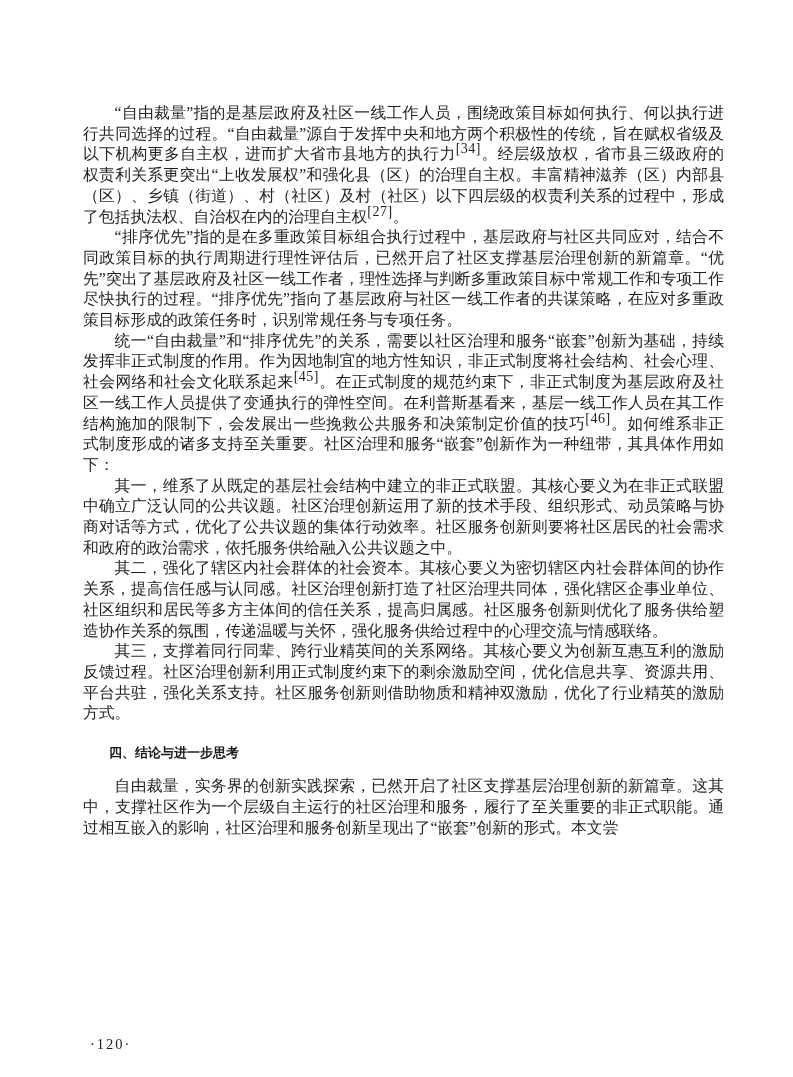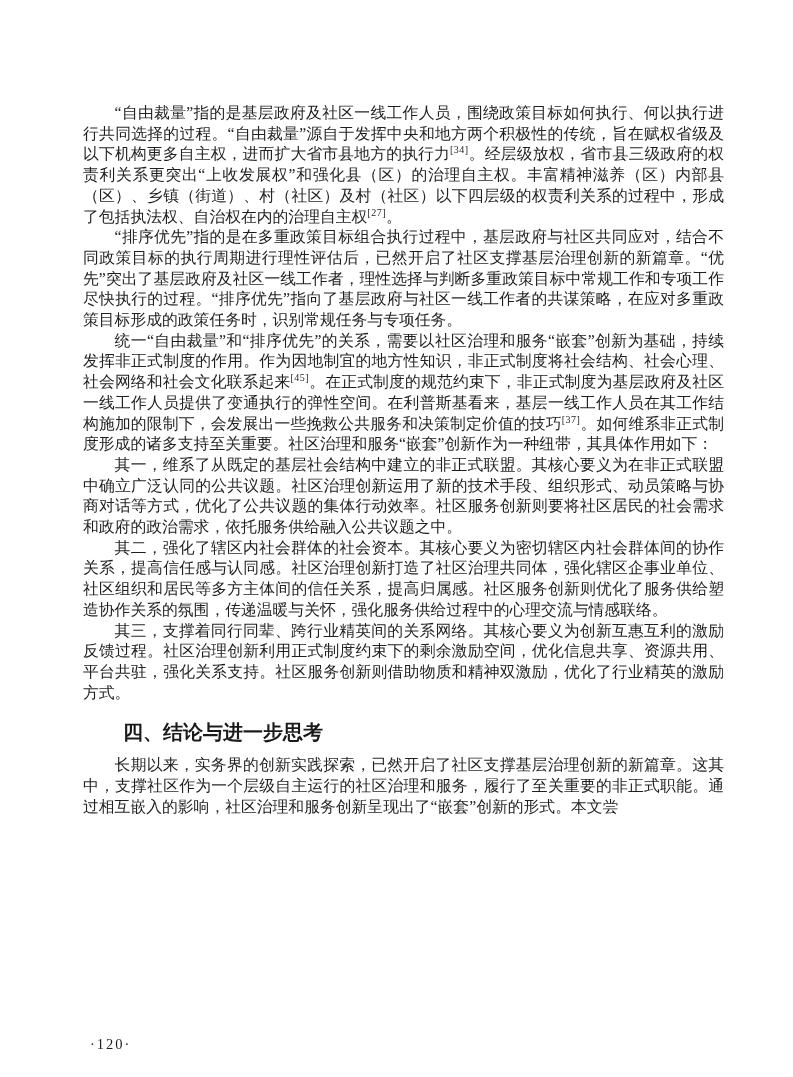--- a/index.html
+++ b/index.html
@@ -24,32 +24,32 @@
     font-size: 15.8px;
     line-height: 20.7px;
     text-align: justify;
   }
   .content p.body {
     margin: 0;
     padding: 0;
     text-indent: 2em;
   }
   .content sup.fnref {
-    font-size: 10px;
+    font-size: 14px;
     line-height: 0;
     vertical-align: super;
     letter-spacing: 0.5px;
   }
   .content h3.section-heading {
     margin: 19px 0 13px 0;
     padding: 0;
     text-indent: 2em;
     font-family: "Liberation Sans", "DejaVu Sans", sans-serif;
     font-weight: 700;
-    font-size: 20px;
+    font-size: 13px;
     line-height: 20px;
     color: #1a1a1a;
     text-align: left;
   }
   .page-number {
     position: absolute;
     left: 90px;
     top: 1035px;
     color: #1f1f1f;
     font-family: "Liberation Serif", "DejaVu Serif", serif;
@@ -61,29 +61,29 @@
 </head>
 <body>
 
 <div class="page">
   <div class="content">
 
     <p class="body"><span>“自由裁量”指的是基层政府及社区一线工作人员，围绕政策目标如何执行、何以执行进行共同选择的过程。“自由裁量”源自于发挥中央和地方两个积极性的传统，旨在赋权省级及以下机构更多自主权，进而扩大省市县地方的执行力</span><sup class="fnref">[34]</sup><span>。经层级放权，省市县三级政府的权责利关系更突出“上收发展权”和强化县（区）的治理自主权。丰富精神滋养（区）内部县（区）、乡镇（街道）、村（社区）及村（社区）以下四层级的权责利关系的过程中，形成了包括执法权、自治权在内的治理自主权</span><sup class="fnref">[27]</sup><span>。</span></p>
 
     <p class="body"><span>“排序优先”指的是在多重政策目标组合执行过程中，基层政府与社区共同应对，结合不同政策目标的执行周期进行理性评估后，已然开启了社区支撑基层治理创新的新篇章。“优先”突出了基层政府及社区一线工作者，理性选择与判断多重政策目标中常规工作和专项工作尽快执行的过程。“排序优先”指向了基层政府与社区一线工作者的共谋策略，在应对多重政策目标形成的政策任务时，识别常规任务与专项任务。</span></p>
 
-    <p class="body"><span>统一“自由裁量”和“排序优先”的关系，需要以社区治理和服务“嵌套”创新为基础，持续发挥非正式制度的作用。作为因地制宜的地方性知识，非正式制度将社会结构、社会心理、社会网络和社会文化联系起来</span><sup class="fnref">[45]</sup><span>。在正式制度的规范约束下，非正式制度为基层政府及社区一线工作人员提供了变通执行的弹性空间。在利普斯基看来，基层一线工作人员在其工作结构施加的限制下，会发展出一些挽救公共服务和决策制定价值的技巧</span><sup class="fnref">[37]</sup><span>。如何维系非正式制度形成的诸多支持至关重要。社区治理和服务“嵌套”创新作为一种纽带，其具体作用如下：</span></p>
+    <p class="body"><span>统一“自由裁量”和“排序优先”的关系，需要以社区治理和服务“嵌套”创新为基础，持续发挥非正式制度的作用。作为因地制宜的地方性知识，非正式制度将社会结构、社会心理、社会网络和社会文化联系起来</span><sup class="fnref">[45]</sup><span>。在正式制度的规范约束下，非正式制度为基层政府及社区一线工作人员提供了变通执行的弹性空间。在利普斯基看来，基层一线工作人员在其工作结构施加的限制下，会发展出一些挽救公共服务和决策制定价值的技巧</span><sup class="fnref">[46]</sup><span>。如何维系非正式制度形成的诸多支持至关重要。社区治理和服务“嵌套”创新作为一种纽带，其具体作用如下：</span></p>
 
     <p class="body"><span>其一，维系了从既定的基层社会结构中建立的非正式联盟。其核心要义为在非正式联盟中确立广泛认同的公共议题。社区治理创新运用了新的技术手段、组织形式、动员策略与协商对话等方式，优化了公共议题的集体行动效率。社区服务创新则要将社区居民的社会需求和政府的政治需求，依托服务供给融入公共议题之中。</span></p>
 
     <p class="body"><span>其二，强化了辖区内社会群体的社会资本。其核心要义为密切辖区内社会群体间的协作关系，提高信任感与认同感。社区治理创新打造了社区治理共同体，强化辖区企事业单位、社区组织和居民等多方主体间的信任关系，提高归属感。社区服务创新则优化了服务供给塑造协作关系的氛围，传递温暖与关怀，强化服务供给过程中的心理交流与情感联络。</span></p>
 
     <p class="body"><span>其三，支撑着同行同辈、跨行业精英间的关系网络。其核心要义为创新互惠互利的激励反馈过程。社区治理创新利用正式制度约束下的剩余激励空间，优化信息共享、资源共用、平台共驻，强化关系支持。社区服务创新则借助物质和精神双激励，优化了行业精英的激励方式。</span></p>
 
 
     <h3 class="section-heading">四、结论与进一步思考</h3>
 
-    <p class="body"><span>长期以来，实务界的创新实践探索，已然开启了社区支撑基层治理创新的新篇章。这其中，支撑社区作为一个层级自主运行的社区治理和服务，履行了至关重要的非正式职能。通过相互嵌入的影响，社区治理和服务创新呈现出了“嵌套”创新的形式。本文尝</span></p>
+    <p class="body"><span>自由裁量，实务界的创新实践探索，已然开启了社区支撑基层治理创新的新篇章。这其中，支撑社区作为一个层级自主运行的社区治理和服务，履行了至关重要的非正式职能。通过相互嵌入的影响，社区治理和服务创新呈现出了“嵌套”创新的形式。本文尝</span></p>
 
   </div>
 
   <div class="page-number">·120·</div>
 </div>
 
 </body></html>

